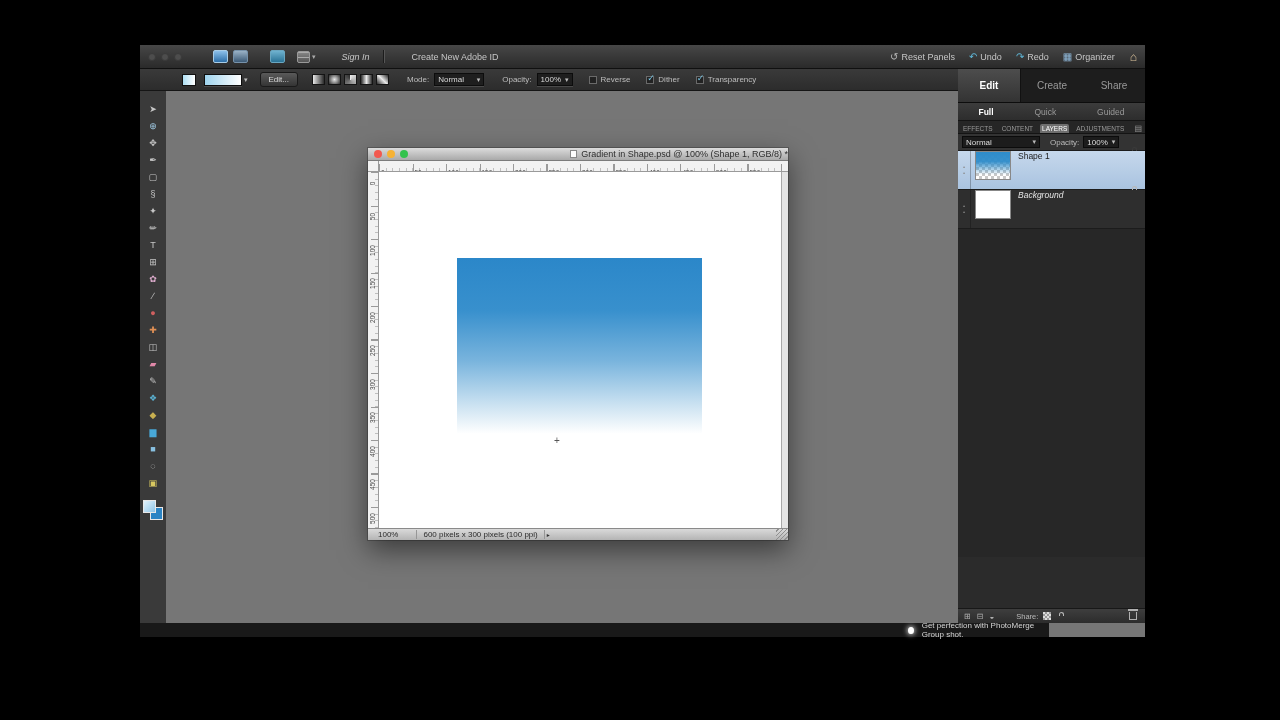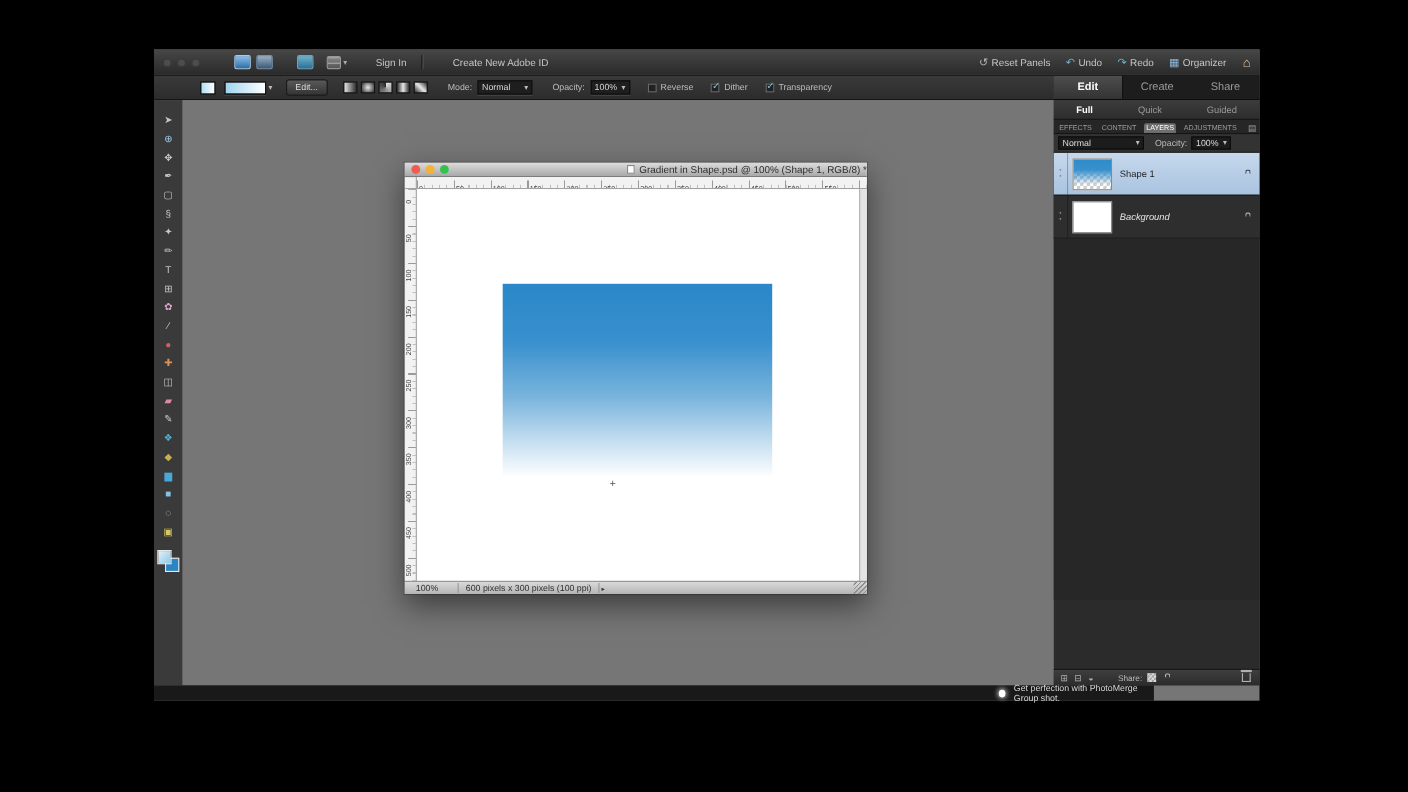--- a/index.html
+++ b/index.html
@@ -19,21 +19,21 @@
   .mb-icon { width:15px; height:13px; border-radius:2px; }
   .icon-welcome { margin-left:26px; background:linear-gradient(#8cc0ea,#2d6fa8); border:1px solid #a8cce6; }
   .icon-save { margin-left:5px; background:linear-gradient(#9ab2c6,#3c5a76); border:1px solid #7792aa; }
   .icon-print { margin-left:22px; background:linear-gradient(#6fb2cf,#2a7396); border:1px solid #6aa6c0; }
   .icon-grid { margin-left:12px; width:13px; height:12px; background:
       linear-gradient(#aaa,#aaa) 0 0/13px 1px no-repeat,
       linear-gradient(#aaa,#aaa) 0 5px/13px 1px no-repeat,
       linear-gradient(#aaa,#aaa) 0 10px/13px 1px no-repeat,
       linear-gradient(#888,#555); border:1px solid #999; }
   .mb-arrow { font-size:7px; color:#aaa; margin-left:2px; }
-  .mb-link { margin-left:26px; cursor:default; }
+  .mb-link { margin-left:26px; cursor:default;font-style:italic; }
   .vsep { width:1px; height:13px; background:#1b1b1b; box-shadow:1px 0 0 #565656; margin-left:13px; }
   .mb-link2 { margin-left:28px; }
   .mb-right { margin-left:auto; display:flex; align-items:center; gap:5px; margin-right:8px; }
   .mb-right .grp { display:flex; align-items:center; gap:3px; margin-left:9px; }
   .ic-reset { color:#b8b8b8; font-size:10px; }
   .ic-undo, .ic-redo { color:#5fb6d6; font-size:10px; }
   .ic-organizer { color:#8fb8da; font-size:10px; }
   .ic-home { color:#d8c09a; font-size:12px; margin-left:10px; }
 
   
@@ -104,39 +104,39 @@
   .doc-status { height:12px; background:linear-gradient(#dadada,#b4b4b4); border-top:1px solid #8a8a8a;
       display:flex; align-items:center; font-size:8px; color:#2c2c2c; position:relative; }
   .doc-zoom { margin-left:10px; }
   .doc-dims { margin-left:18px; padding:0 6px; border-left:1px solid #979797; border-right:1px solid #979797; }
   .status-arrow { font-size:6px; margin-left:2px; color:#333; }
   .grip { position:absolute; right:0; bottom:0; width:12px; height:12px;
       background:repeating-linear-gradient(135deg,transparent 0 2px,#909090 2px 3px); }
 
   
   .panel { position:absolute; left:818px; top:24px; width:187px; height:554px; background:#2b2b2b; }
-  .ptabs { display:flex; height:22px; background:#1d1d1d; border-bottom:1px solid #0d0d0d; }
+  .ptabs { display:flex; height:34px; background:#1d1d1d; border-bottom:1px solid #0d0d0d; }
   .ptab { flex:1; display:flex; align-items:center; justify-content:center; font-size:10px; color:#9a9a9a; }
   .ptab.active { background:linear-gradient(#4d4d4d,#333); color:#fff; font-weight:bold; border-right:1px solid #111; }
   .pmodes { display:flex; height:18px; background:linear-gradient(#3c3c3c,#2d2d2d); border-bottom:1px solid #141414;
       align-items:center; justify-content:space-around; font-size:8.5px; color:#999; }
   .pmode.active { color:#fff; font-weight:bold; }
   .subtabs { display:flex; align-items:flex-end; height:13px; background:#262626; border-bottom:1px solid #141414;
       font-size:6.5px; color:#9a9a9a; gap:5px; padding:0 3px; }
   .subtab { padding:1px 2px; }
   .subtab.active { background:#6e6e6e; color:#fff; border-radius:2px 2px 0 0; }
   .subtab-menu { margin-left:auto; color:#999; font-size:8px; }
   .pcontrols { display:flex; align-items:center; height:17px; background:#333; border-bottom:1px solid #1c1c1c;
       font-size:8px; color:#bbb; }
   .psel { margin-left:4px; width:78px; height:12px; background:#1c1c1c; border:1px solid #0b0b0b;
       display:flex; align-items:center; justify-content:space-between; padding:0 3px; color:#ddd; }
   .pop { margin-left:10px; }
   .psel.sm { width:36px; margin-left:4px; }
   .layers { background:#282828; }
-  .layer-row { display:flex; align-items:center; height:39px; border-bottom:1px solid #1c1c1c; }
+  .layer-row { display:flex; align-items:flex-start; height:39px; border-bottom:1px solid #1c1c1c; }
   .layer-row.selected { background:linear-gradient(#c6d8ec,#a9c3e0); }
   .layer-row.dark { background:#2e2e2e; }
   .eye-col { width:13px; height:100%; display:flex; flex-direction:column; align-items:center; justify-content:center;
       gap:2px; border-right:1px solid rgba(0,0,0,.25); }
   .eye-col span { font-size:6px; color:#8a8a8a; line-height:4px; }
   .layer-thumb { width:36px; height:29px; margin-left:4px; border:1px solid #888; background:#fff; }
   .thumb-shape { background-image:
       linear-gradient(180deg,rgba(46,140,202,1) 0%,rgba(46,140,202,.95) 35%,rgba(46,140,202,0) 85%),
       linear-gradient(45deg,#c8c8c8 25%,transparent 25%,transparent 75%,#c8c8c8 75%),
       linear-gradient(45deg,#c8c8c8 25%,transparent 25%,transparent 75%,#c8c8c8 75%);

